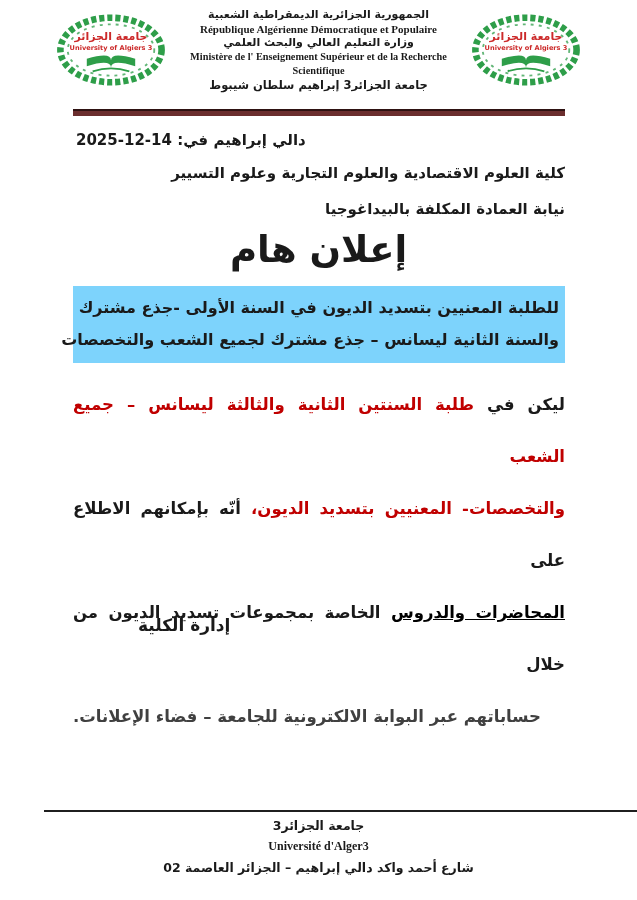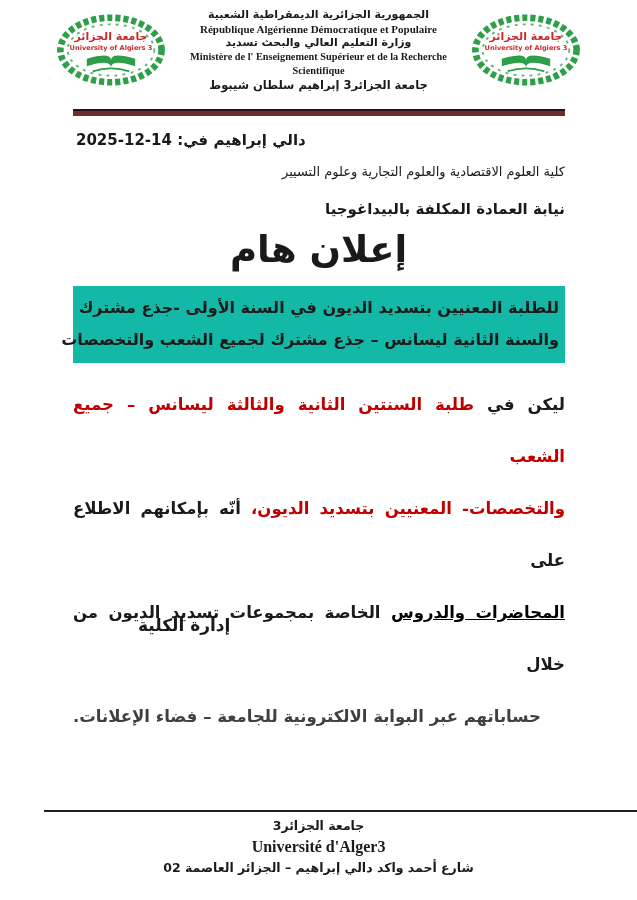--- a/index.html
+++ b/index.html
@@ -22,21 +22,21 @@
   .h-fr{font-size:11px;line-height:14px;font-weight:bold;font-family:"Liberation Serif","DejaVu Serif",serif;}
   .h-fr-small{font-size:10.3px;}
   .h-ar-big{font-size:11.5px;line-height:15px;}
   
   .sep-maroon{
     position:absolute;top:109px;left:73px;width:492px;height:5px;
     border-top:2px solid #2e1212;
   }
   
   .date-line{position:absolute;top:131px;left:76px;font-size:15px;font-weight:bold;direction:rtl;white-space:nowrap;}
-  .faculty-line{position:absolute;top:164px;right:72px;font-size:13px;font-weight:normal;direction:rtl;white-space:nowrap;margin-left:32px;}
+  .faculty-line{position:absolute;top:164px;right:72px;font-size:15px;font-weight:bold;direction:rtl;white-space:nowrap;margin-left:32px;}
   .dept-line{position:absolute;top:200px;right:72px;font-size:15px;font-weight:bold;direction:rtl;white-space:nowrap;}
   
   .title{
     position:absolute;top:222px;left:0;right:0;
     text-align:center;font-size:37px;line-height:56px;font-weight:bold;direction:rtl;
   }
   
   .hl-box{
     position:absolute;top:286px;left:73px;width:492px;box-sizing:border-box;
     padding:6px 6px 7px 6px;direction:rtl;text-align:center;
@@ -50,21 +50,21 @@
   .b-line{line-height:52px;text-align:justify;text-align-last:justify;}
   .b-last{text-align:left;text-align-last:left;}
   .red{}
   .red-u{text-decoration:underline;}
   
   .signature{position:absolute;top:615px;left:138px;font-size:17px;font-weight:bold;direction:rtl;white-space:nowrap;}
   
   .footer-line{position:absolute;top:810px;left:44px;right:0;height:2px;background:#1f1f1f;}
   .footer{position:absolute;top:815px;left:0;right:0;text-align:center;font-weight:bold;}
   .f-ar{font-size:12.5px;line-height:21px;direction:rtl;}
-  .f-fr{font-size:16px;line-height:21px;font-family:"Liberation Serif","DejaVu Serif",serif;}
+  .f-fr{font-size:12px;line-height:21px;font-family:"Liberation Serif","DejaVu Serif",serif;}
   .f-addr{font-size:12.5px;line-height:22px;direction:ltr;}
   svg text{font-family:"DejaVu Sans",sans-serif;font-weight:bold;}
 </style>
 </head>
 <body>
 
 <div class="page">
 
   <div class="header-row">
 
@@ -73,21 +73,21 @@
       <ellipse cx="75" cy="50" rx="59" ry="35" fill="none" stroke="#2e9e49" stroke-width="2.5" stroke-dasharray="4 7" opacity="0.75"></ellipse>
       <text x="75" y="36" text-anchor="middle" font-size="15" fill="#cc2a2a">جامعة الجزائر</text>
       <text x="75" y="50" text-anchor="middle" font-size="9" fill="#cc2a2a">University of Algiers 3</text>
       <path d="M42 62 Q75 52 75 64 Q75 52 108 62 L108 72 Q75 62 75 74 Q75 62 42 72 Z" fill="#2e9e49"></path>
       <path d="M50 79 Q75 71 100 79" stroke="#2e9e49" stroke-width="2.5" fill="none"></path>
     </svg>
 
     <div class="head-center">
       <div class="h-ar" dir="rtl">الجمهورية الجزائرية الديمقراطية الشعبية</div>
       <div class="h-fr" dir="ltr">République Algérienne Démocratique et Populaire</div>
-      <div class="h-ar" dir="rtl">وزارة التعليم العالي والبحث تسديد</div>
+      <div class="h-ar" dir="rtl">وزارة التعليم العالي والبحث العلمي</div>
       <div class="h-fr h-fr-small" dir="ltr">Ministère de l' Enseignement Supérieur et de la Recherche Scientifique</div>
       <div class="h-ar h-ar-big" dir="rtl">جامعة الجزائر3 إبراهيم سلطان شيبوط</div>
     </div>
 
     <svg class="logo" viewBox="0 0 150 100">
       <ellipse cx="75" cy="50" rx="69" ry="44" fill="none" stroke="#2e9e49" stroke-width="9" stroke-dasharray="7 4"></ellipse>
       <ellipse cx="75" cy="50" rx="59" ry="35" fill="none" stroke="#2e9e49" stroke-width="2.5" stroke-dasharray="4 7" opacity="0.75"></ellipse>
       <text x="75" y="36" text-anchor="middle" font-size="15" fill="#cc2a2a">جامعة الجزائر</text>
       <text x="75" y="50" text-anchor="middle" font-size="9" fill="#cc2a2a">University of Algiers 3</text>
       <path d="M42 62 Q75 52 75 64 Q75 52 108 62 L108 72 Q75 62 75 74 Q75 62 42 72 Z" fill="#2e9e49"></path>
@@ -96,21 +96,21 @@
   </div>
 
   <div class="sep-maroon" style="background: rgb(107, 46, 46);"></div>
 
   <div class="date-line">دالي إبراهيم في: 14-12-2025</div>
   <div class="faculty-line">كلية العلوم الاقتصادية والعلوم التجارية وعلوم التسيير</div>
   <div class="dept-line">نيابة العمادة المكلفة بالبيداغوجيا</div>
 
   <div class="title">إعلان هام</div>
 
-  <div class="hl-box" style="background: #14b8a6;">
+  <div class="hl-box" style="background: #7dd3fc;">
     <div class="hl-line">للطلبة المعنيين بتسديد الديون في السنة الأولى -جذع مشترك</div>
     <div class="hl-line">والسنة الثانية ليسانس – جذع مشترك لجميع الشعب والتخصصات</div>
   </div>
 
   <div class="body-par">
     <div class="b-line">
       <span>ليكن في</span>
       <span class="red" style="color: rgb(192, 0, 0);">طلبة السنتين الثانية والثالثة ليسانس – جميع الشعب</span>
     </div>
     <div class="b-line">

